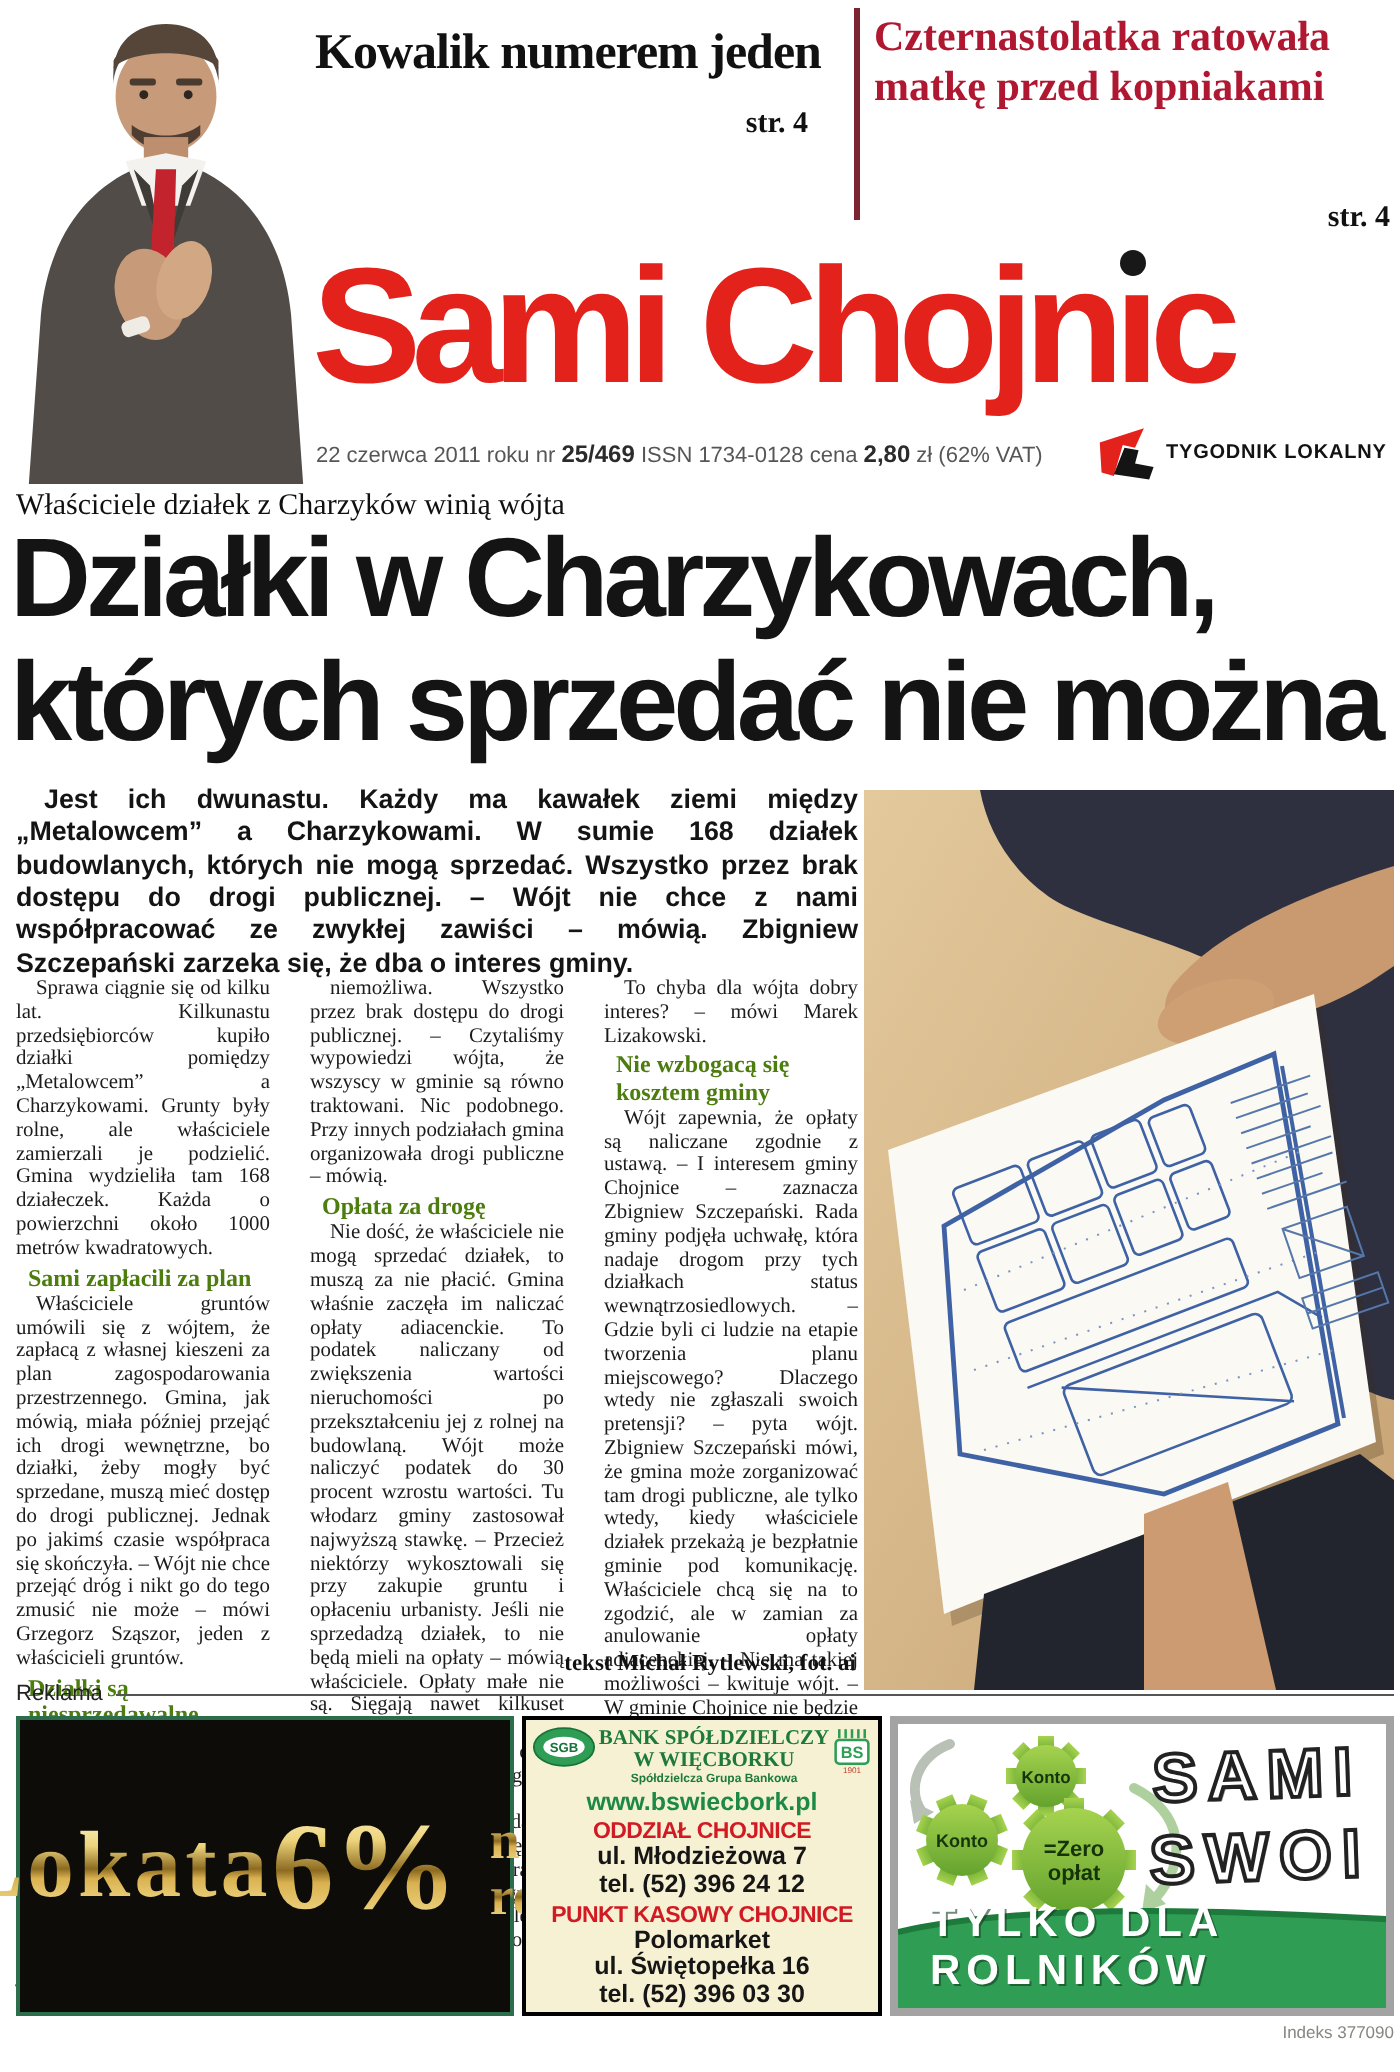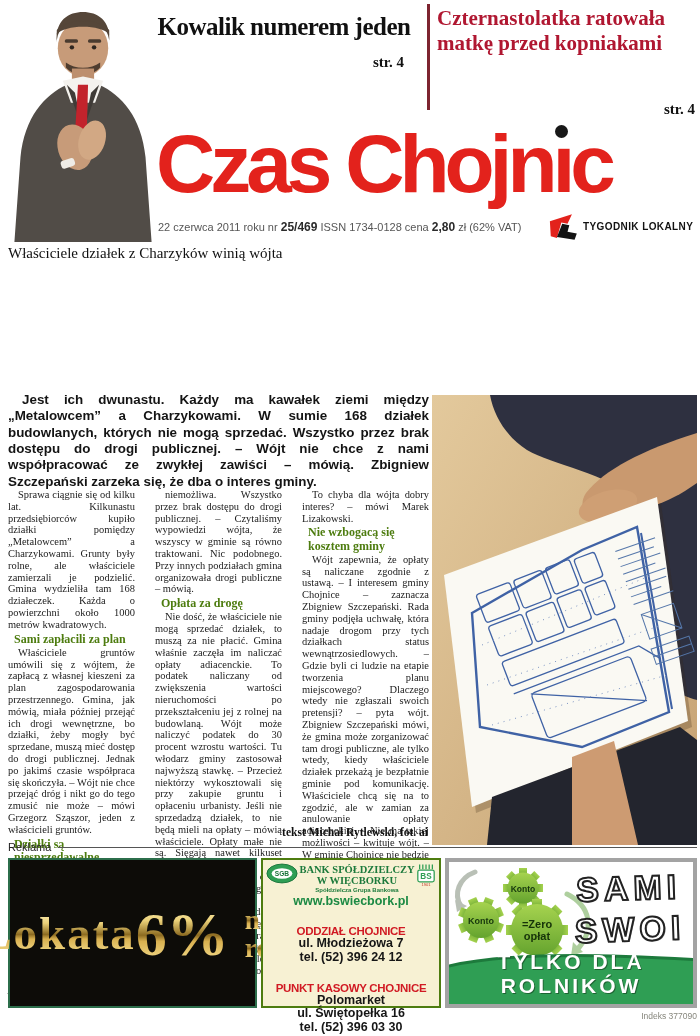--- a/index.html
+++ b/index.html
@@ -77,42 +77,43 @@
     background:linear-gradient(180deg,#fdf3c0 0%,#ecd27a 28%,#8c6b21 52%,#d9b150 62%,#f7e396 100%);
     -webkit-background-clip:text; background-clip:text; color:transparent;
     font-family:"Liberation Serif", serif; font-weight:bold;
   }
   #ad-lokata .lokata-title { font-size:47px; letter-spacing:2px; line-height:1; }
   #ad-lokata .lokata-row { display:flex; align-items:center; gap:16px; margin-top:2px; }
   #ad-lokata .lokata-rate { font-size:62px; line-height:1; }
   #ad-lokata .lokata-narok { font-size:27px; line-height:1.05; text-align:left; }
 
   #ad-bank {
-    left:261px; width:180px; background:#f7f1d3; border:2px solid #4d7c0f;
+    left:261px; width:180px; background:#f7f1d3; border:2px solid #000000;
     text-align:center; padding:3px 2px 0;
   }
   #ad-bank .bank-top { display:flex; align-items:flex-start; justify-content:space-between; padding:0 1px; }
   #ad-bank .bank-name { font:bold 10.5px/1.05 "Liberation Serif", serif; color:#1d7a3c; padding-top:1px; }
   #ad-bank .bank-group { font:bold 6px "Liberation Sans", sans-serif; color:#1d7a3c; margin-top:1px; }
   #ad-bank .bank-www { font:bold 12.5px "Liberation Sans", sans-serif; color:#1d8a44; margin-top:1px; }
-  #ad-bank .bank-red { font:bold 11.5px "Liberation Sans", sans-serif; color:#d11a23; margin-top:17px; letter-spacing:-0.3px; }
+  #ad-bank .bank-red { font:bold 11.5px "Liberation Sans", sans-serif; color:#d11a23; margin-top:2px; letter-spacing:-0.3px; }
   #ad-bank .bank-line { font:bold 12.5px "Liberation Sans", sans-serif; color:#161616; line-height:1.1; }
 
   #ad-sami { left:445px; width:252px; background:#ffffff; border:4px solid #a3a3a3; overflow:hidden; }
   #ad-sami .sami-title {
     position:absolute; right:8px; top:6px; text-align:center;
     font:bold 34px/1.22 "Liberation Sans", sans-serif; letter-spacing:5px;
     color:#ffffff; -webkit-text-stroke:2px #222; transform:rotate(-2deg);
     text-shadow:1px 1px 0 #999;
   }
   #ad-sami .sami-band { position:absolute; left:0; right:0; bottom:0; height:56px; }
   #ad-sami .sami-band-text {
-    position:absolute; left:0; right:0; bottom:6px; text-align:center;
+    position:absolute; left:0; right:0; bottom:6px; text-align:left;
     font:bold 21px "Liberation Sans", sans-serif; letter-spacing:3px; color:#ffffff;
     text-shadow:1px 1px 0 rgba(20,60,30,.6);
+    padding-left:16px;
   }
   #indeks { left:595px; top:1011px; width:102px; text-align:right; font:8.5px "Liberation Sans", sans-serif; color:#87877d; }
 </style>
 </head>
 <body>
 
 <div id="page">
 
   <div id="photo-man" class="abs">
     <svg width="158" height="236" viewBox="0 0 156 234">
@@ -142,37 +143,41 @@
   </div>
 
   <div id="teaser-divider" class="abs"></div>
 
   <div id="teaser-right" class="abs">
     <div class="t-head">Czternastolatka ratowała matkę przed kopniakami</div>
     <div class="t-ref">str. 4</div>
   </div>
 
   <div id="masthead-title" class="abs">
-    <span>Czas Chojn</span><span class="masthead-i">ı</span><span>c</span>
+    <span>Sami Chojn</span><span class="masthead-i">ı</span><span>c</span>
   </div>
 
   <div id="dateline" class="abs">
     <span>22 czerwca 2011 roku nr </span><b>25/469</b><span> ISSN 1734-0128 cena </span><b>2,80</b><span> zł (62% VAT)</span>
   </div>
 
   <div id="tl-logo" class="abs">
     <svg width="30" height="27" viewBox="0 0 34 30">
       <path d="M1,9 L26,1 L21,12 L14,10.5 L9,28 L2,26 Z" fill="#e3221c"></path>
       <path d="M15,12 L23,13.5 L21,21 L31.5,23 L29,30 L9,27 Z" fill="#141414"></path>
     </svg>
     <span class="tl-label">TYGODNIK LOKALNY</span>
   </div>
 
   <div id="kicker" class="abs">Właściciele działek z Charzyków winią wójta</div>
 
+  <div id="headline" class="abs">
+    <div>Działki w Charzykowach,</div>
+    <div>których sprzedać nie można</div>
+  </div>
 
   <div id="lead" class="abs">Jest ich dwunastu. Każdy ma kawałek ziemi między „Metalowcem” a Charzykowami. W sumie 168 działek budowlanych, których nie mogą sprzedać. Wszystko przez brak dostępu do drogi publicznej. – Wójt nie chce z nami współpracować ze zwykłej zawiści – mówią. Zbigniew Szczepański zarzeka się, że dba o interes gminy.</div>
 
   <div id="photo-plan" class="abs">
     <svg width="265" height="450" viewBox="0 0 265 450">
       <defs>
         <linearGradient id="tan" x1="0" y1="0" x2="1" y2="1">
           <stop offset="0" stop-color="#e3c99c"></stop>
             <stop offset="1" stop-color="#c6a273"></stop>
         </linearGradient>

